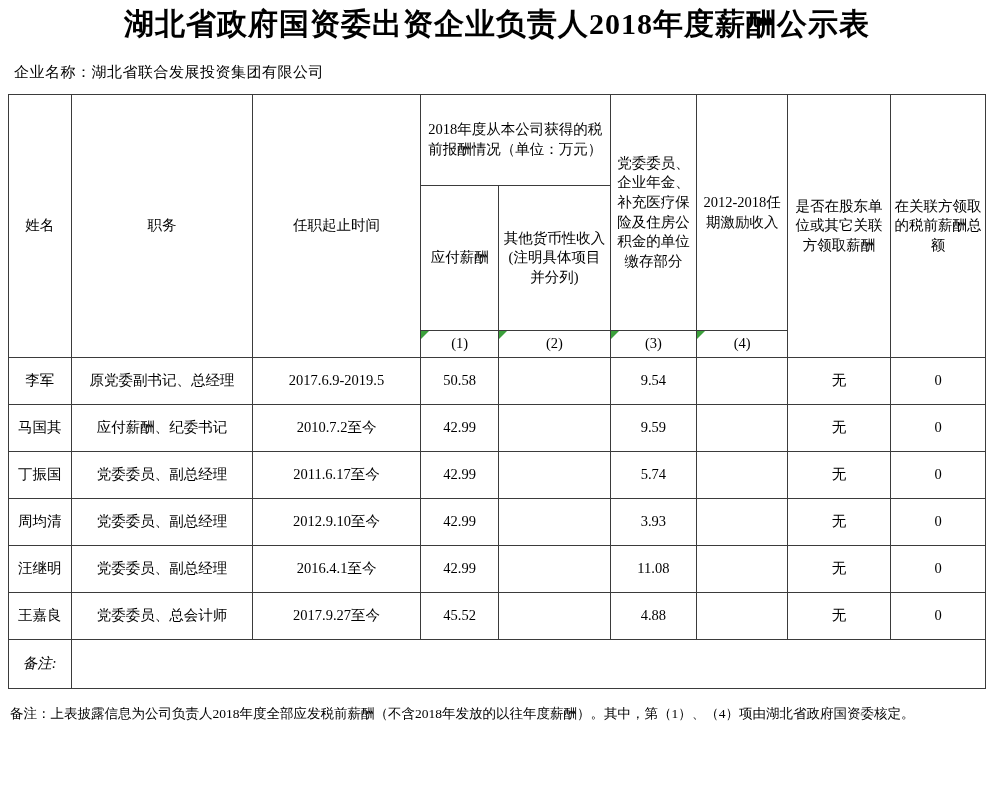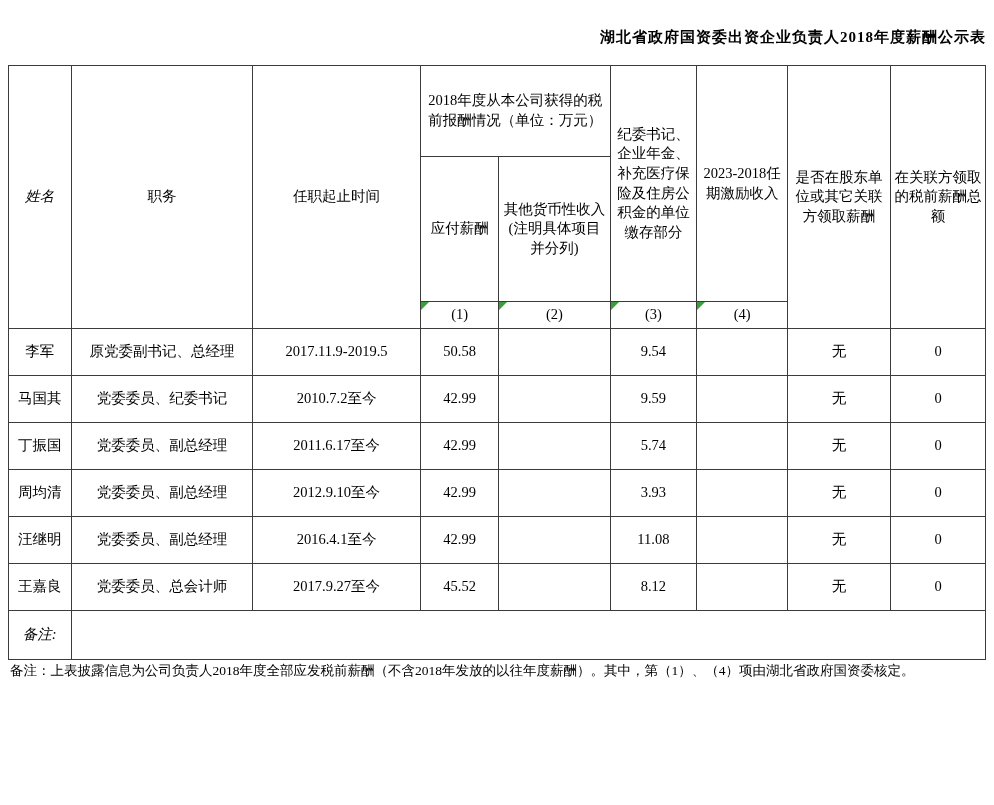--- a/index.html
+++ b/index.html
@@ -15,25 +15,25 @@
     overflow: hidden;
   }
   .page {
     width: 994px;
     height: 805px;
     position: relative;
     box-sizing: border-box;
     padding: 0 8px;
   }
   .title {
-    text-align: right;
-    font-size: 15px;
+    text-align: center;
+    font-size: 30px;
     font-weight: bold;
     letter-spacing: 1px;
-    padding-top: 28px;
+    padding-top: 4px;
     padding-bottom: 18px;
     font-family: "Liberation Serif", "DejaVu Serif", serif;
   }
   .company-line {
     font-size: 15px;
     padding-left: 6px;
     padding-bottom: 12px;
     letter-spacing: 0.5px;
   }
   table.main {
@@ -46,41 +46,41 @@
     text-align: center;
     vertical-align: middle;
     font-size: 14.5px;
     font-weight: normal;
     padding: 2px 3px;
     line-height: 1.35;
     word-break: break-all;
   }
   .hdr-tall {
     height: 248px;
-    font-style: italic;
   }
   .vtext {
     line-height: 1.3;
   }
   .numrow td {
     height: 22px;
     font-size: 14px;
   }
   .datarow td {
     height: 42px;
     font-size: 15px;
   }
   .note-row td {
     height: 44px;
     text-align: left;
     padding-left: 8px;
     font-size: 14.5px;
     font-style: italic;
   }
   .footnote {
+    margin-top: 14px;
     font-size: 13.5px;
     line-height: 1.7;
     padding-left: 2px;
     padding-right: 2px;
   }
   .corner {
     position: relative;
   }
   .corner::before {
     content: "";
@@ -91,69 +91,70 @@
     border-right: 8px solid transparent;
   }
 </style>
 </head>
 <body>
 
 <div class="page">
 
   <div class="title">湖北省政府国资委出资企业负责人2018年度薪酬公示表</div>
 
+  <div class="company-line">企业名称：湖北省联合发展投资集团有限公司</div>
 
   <table class="main">
     <colgroup>
       <col style="width:62px">
       <col style="width:180px">
       <col style="width:166px">
       <col style="width:78px">
       <col style="width:110px">
       <col style="width:86px">
       <col style="width:90px">
       <col style="width:102px">
       <col style="width:94px">
     </colgroup>
     <tbody>
       <tr>
         <td rowspan="3" class="hdr-tall">姓名</td>
         <td rowspan="3">职务</td>
         <td rowspan="3">任职起止时间</td>
         <td colspan="2" style="height:86px" class="vtext">2018年度从本公司获得的税前报酬情况（单位：万元）</td>
-        <td rowspan="2" class="vtext">纪委书记、企业年金、补充医疗保险及住房公积金的单位缴存部分</td>
-        <td rowspan="2" class="vtext">2023-2018任期激励收入</td>
+        <td rowspan="2" class="vtext">党委委员、企业年金、补充医疗保险及住房公积金的单位缴存部分</td>
+        <td rowspan="2" class="vtext">2012-2018任期激励收入</td>
         <td rowspan="3" class="vtext">是否在股东单位或其它关联方领取薪酬</td>
         <td rowspan="3" class="vtext">在关联方领取的税前薪酬总额</td>
       </tr>
       <tr>
         <td style="height:140px" class="vtext">应付薪酬</td>
         <td class="vtext">其他货币性收入(注明具体项目并分列)</td>
       </tr>
       <tr class="numrow">
         <td class="corner">(1)</td>
         <td class="corner">(2)</td>
         <td class="corner">(3)</td>
         <td class="corner">(4)</td>
       </tr>
 
       <tr class="datarow">
         <td>李军</td>
         <td>原党委副书记、总经理</td>
-        <td>2017.11.9-2019.5</td>
+        <td>2017.6.9-2019.5</td>
         <td>50.58</td>
         <td></td>
         <td>9.54</td>
         <td></td>
         <td>无</td>
         <td>0</td>
       </tr>
       <tr class="datarow">
         <td>马国其</td>
-        <td>党委委员、纪委书记</td>
+        <td>应付薪酬、纪委书记</td>
         <td>2010.7.2至今</td>
         <td>42.99</td>
         <td></td>
         <td>9.59</td>
         <td></td>
         <td>无</td>
         <td>0</td>
       </tr>
       <tr class="datarow">
         <td>丁振国</td>
@@ -187,21 +188,21 @@
         <td></td>
         <td>无</td>
         <td>0</td>
       </tr>
       <tr class="datarow">
         <td>王嘉良</td>
         <td>党委委员、总会计师</td>
         <td>2017.9.27至今</td>
         <td>45.52</td>
         <td></td>
-        <td>8.12</td>
+        <td>4.88</td>
         <td></td>
         <td>无</td>
         <td>0</td>
       </tr>
 
       <tr class="note-row">
         <td>备注:</td>
         <td colspan="8"></td>
       </tr>
     </tbody>

